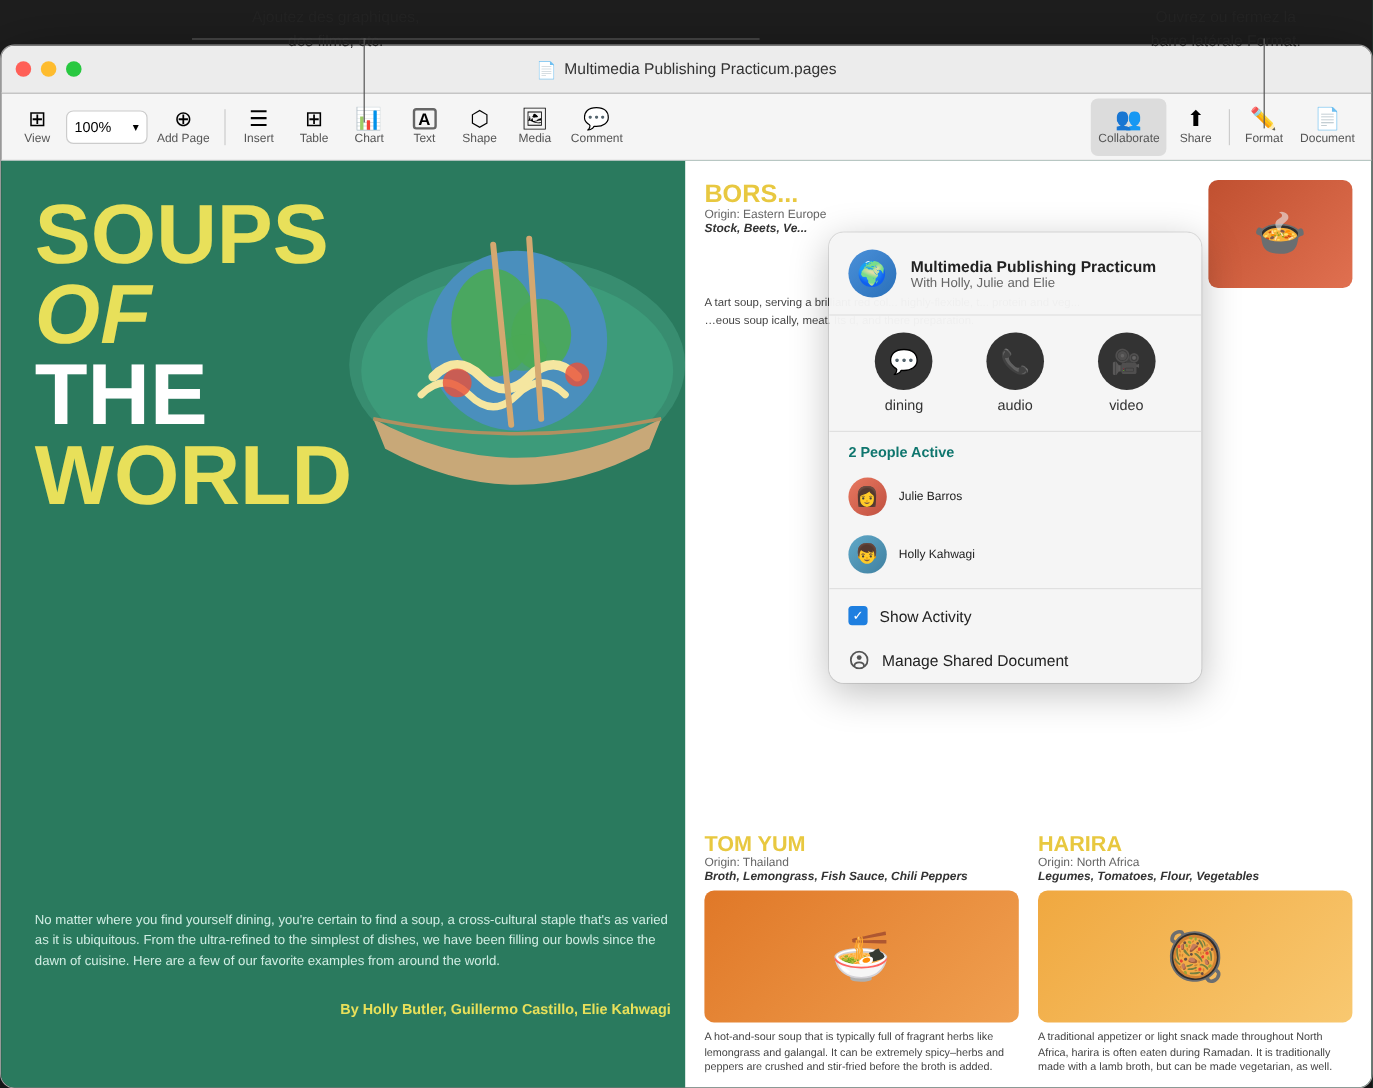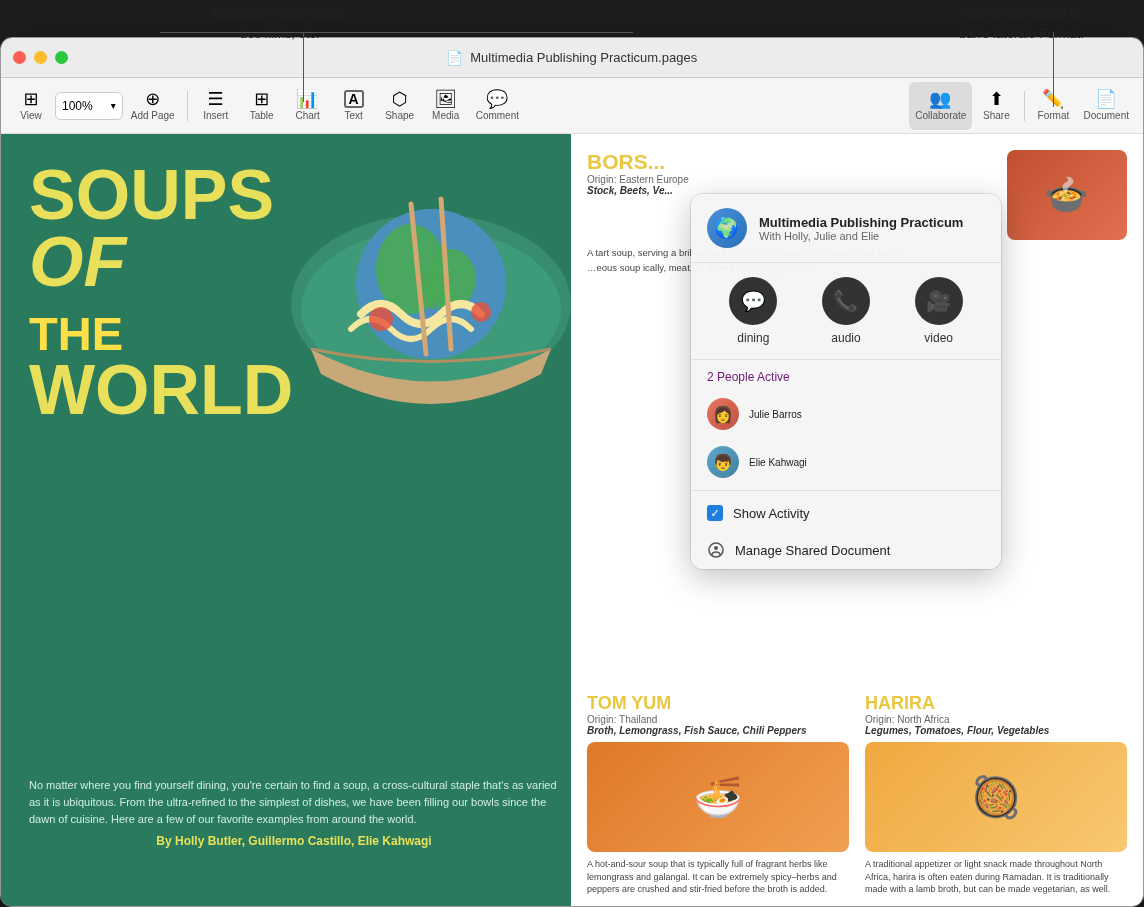--- a/index.html
+++ b/index.html
@@ -37,21 +37,21 @@
     .collab-header { padding: 14px 16px; display: flex; align-items: center; gap: 12px; border-bottom: 1px solid #e0e0e0; }
     .collab-avatar { width: 40px; height: 40px; border-radius: 50%; background: linear-gradient(135deg, #4a90d9, #2a70b9); display: flex; align-items: center; justify-content: center; font-size: 18px; flex-shrink: 0; }
     .collab-title { font-size: 13px; font-weight: 600; color: #222; }
     .collab-subtitle { font-size: 11px; color: #666; }
 
     .collab-actions { padding: 14px 16px; display: flex; justify-content: space-around; border-bottom: 1px solid #e0e0e0; }
     .collab-action-btn { display: flex; flex-direction: column; align-items: center; gap: 6px; cursor: pointer; }
     .collab-action-icon { width: 48px; height: 48px; border-radius: 50%; background: #333; display: flex; align-items: center; justify-content: center; font-size: 20px; color: white; }
     .collab-action-label { font-size: 12px; color: #333; }
 
-    .collab-people-header { padding: 10px 16px 6px; font-size: 12px; color: #701a75; font-weight: 400; }
+    .collab-people-header { padding: 10px 16px 6px; font-size: 12px; color: #0f766e; font-weight: 700; }
     .collab-person { padding: 8px 16px; display: flex; align-items: center; gap: 10px; }
     .person-avatar { width: 32px; height: 32px; border-radius: 50%; font-size: 18px; display: flex; align-items: center; justify-content: center; }
     .person-name { font-size: 10px; color: #222; }
 
     .collab-divider { height: 1px; background: #e0e0e0; margin: 4px 0; }
     .collab-option { padding: 10px 16px; display: flex; align-items: center; gap: 10px; cursor: pointer; }
     .collab-option-icon { width: 18px; height: 18px; display: flex; align-items: center; justify-content: center; font-size: 14px; }
     .collab-option-text { font-size: 13px; color: #222; }
     .checkbox-checked { width: 16px; height: 16px; background: #1e7fe0; border-radius: 3px; display: flex; align-items: center; justify-content: center; color: white; font-size: 11px; }
 
@@ -181,27 +181,27 @@
             <circle cx="200" cy="158" r="10" fill="#e8503a" opacity="0.8"></circle>
 
             <line x1="130" y1="50" x2="145" y2="200" stroke="#d4a870" stroke-width="5" stroke-linecap="round"></line>
             <line x1="160" y1="45" x2="170" y2="195" stroke="#d4a870" stroke-width="5" stroke-linecap="round"></line>
           </svg>
         </div>
 
         <div style="position:relative;z-index:3;">
           <div style="font-size:70px;font-weight:900;color:#e8e05a;line-height:0.95;text-transform:uppercase;font-family:Arial Black,sans-serif;">SOUPS</div>
           <div style="font-size:70px;font-weight:900;color:#e8e05a;line-height:0.95;text-transform:uppercase;font-family:Arial Black,sans-serif;font-style:italic;">OF</div>
-          <div style="font-size:47px;font-weight:900;color:#fde047;line-height:0.95;text-transform:uppercase;font-family:Arial Black,sans-serif;margin-top:17px;">THE</div>
+          <div style="font-size:72px;font-weight:900;color:#ffffff;line-height:0.95;text-transform:uppercase;font-family:Arial Black,sans-serif;">THE</div>
           <div style="font-size:70px;font-weight:900;color:#e8e05a;line-height:0.95;text-transform:uppercase;font-family:Arial Black,sans-serif;">WORLD</div>
         </div>
 
         <div style="position:absolute;bottom:60px;left:28px;right:12px;">
           <p style="font-size:11px;color:#d0ede3;line-height:1.55;">No matter where you find yourself dining, you're certain to find a soup, a cross-cultural staple that's as varied as it is ubiquitous. From the ultra-refined to the simplest of dishes, we have been filling our bowls since the dawn of cuisine. Here are a few of our favorite examples from around the world.</p>
-          <p style="color:#e8e05a;font-weight:700;font-size:12px;margin-top:6px;text-align:center;">By Holly Butler, Guillermo Castillo, Elie Kahwagi</p>
+          <p style="color:#e8e05a;font-weight:700;font-size:12px;margin-top:24px;text-align:right;">By Holly Butler, Guillermo Castillo, Elie Kahwagi</p>
         </div>
       </div>
 
       <div style="position:absolute;left:570px;top:0;right:0;height:100%;background:white;overflow:hidden;">
 
         <div style="padding:16px 16px 0 16px;">
           <div style="display:flex;gap:12px;">
             <div style="flex:1;">
               <div style="font-size:21px;font-weight:900;color:#e8c840;text-transform:uppercase;font-family:Arial Black,sans-serif;">BORS<span style="color:#e8c840">...</span></div>
               <div style="font-size:10px;color:#666;">Origin: Eastern Europe</div>
@@ -269,21 +269,21 @@
           <div class="person-avatar" style="background:linear-gradient(135deg,#e87860,#c05040);">
             <span style="font-size:16px;">👩</span>
           </div>
           <span class="person-name">Julie Barros</span>
         </div>
 
         <div class="collab-person">
           <div class="person-avatar" style="background:linear-gradient(135deg,#60a8c8,#4080a0);">
             <span style="font-size:16px;">👦</span>
           </div>
-          <span class="person-name">Elie Kahwagi</span>
+          <span class="person-name">Holly Kahwagi</span>
         </div>
 
         <div class="collab-divider"></div>
 
         <div class="collab-option">
           <div class="checkbox-checked">✓</div>
           <span class="collab-option-text">Show Activity</span>
         </div>
 
         <div class="collab-option">

